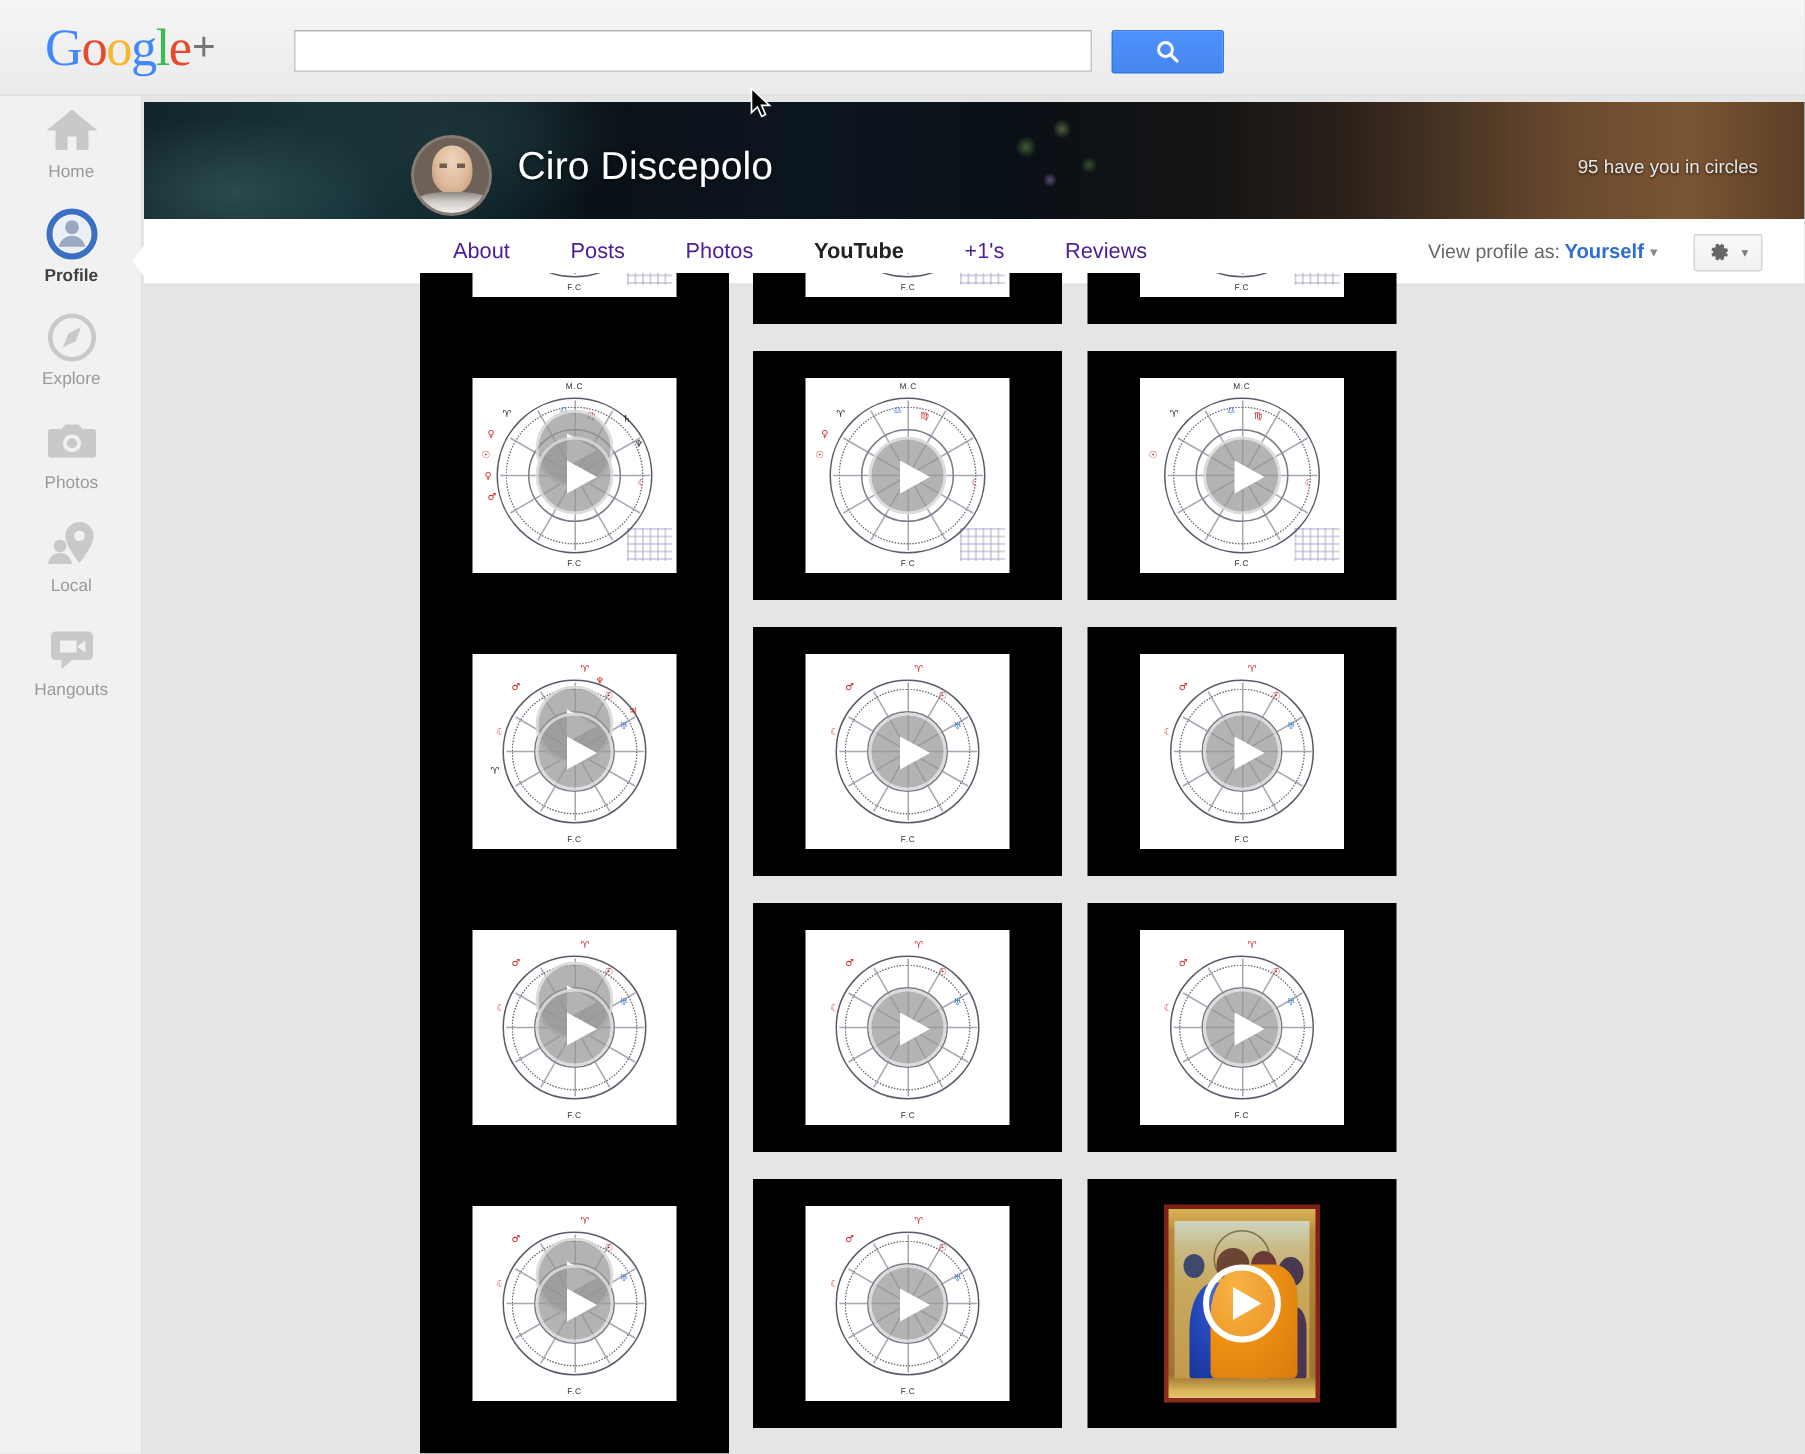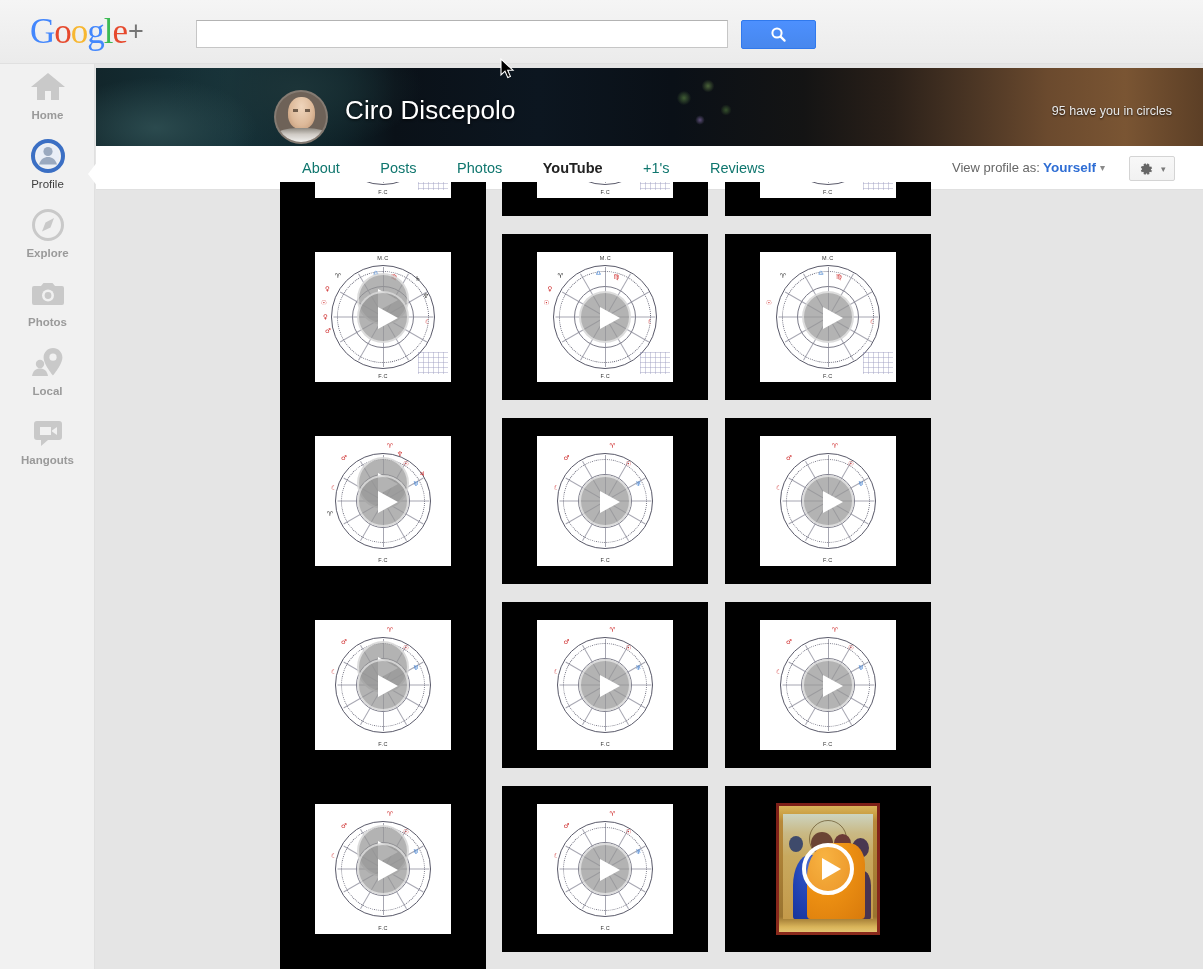--- a/index.html
+++ b/index.html
@@ -102,23 +102,22 @@
     height: 40px;
     padding-top: 4px;
   }
   .navitem .ico svg { display: inline-block; vertical-align: top; }
   .navitem .lbl {
     display: block;
     font-size: 11.5px;
     color: #9a9a9a;
     line-height: 13px;
     margin-top: 1px;
-    font-weight: bold;
-  }
-  .navitem.active .lbl { color: #404040; font-weight: normal; }
+  }
+  .navitem.active .lbl { color: #404040; font-weight: bold; }
   .nav-pointer {
     position: absolute;
     left: 88px;
     top: 161px;
     width: 0; height: 0;
     border-top: 13px solid transparent;
     border-bottom: 13px solid transparent;
     border-right: 10px solid #ffffff;
     z-index: 40;
   }
@@ -243,21 +242,21 @@
     box-sizing: border-box;
   }
   .tabs { position: absolute; left: 188px; top: 0; height: 44px; }
   .tab {
     position: relative;
     display: inline-block;
     height: 44px;
     line-height: 44px;
     padding: 0 18px;
     font-size: 14.5px;
-    color: #0f766e;
+    color: #4c1d95;
     cursor: pointer;
     user-select: none;
   }
   .tab.active { color: #222222; font-weight: bold; }
   .tab.active::after {
     content: "";
     position: absolute;
     left: 10px; right: 10px;
     bottom: 0;
     height: 3px;

